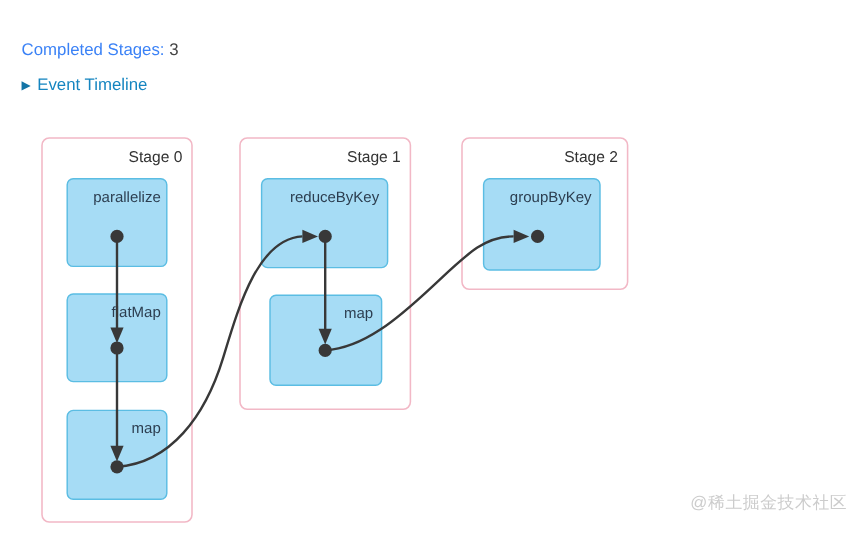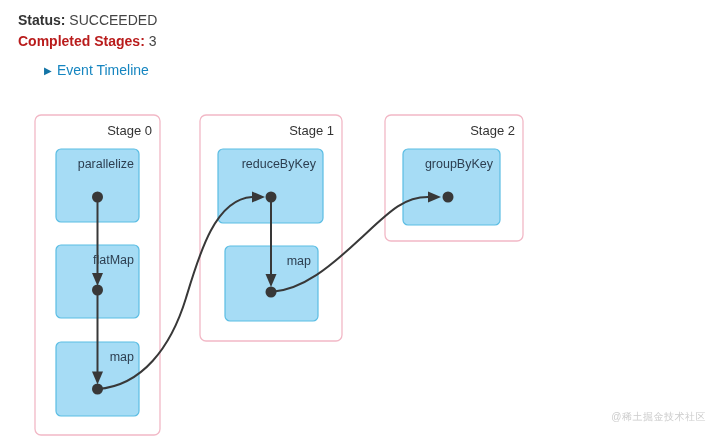--- a/index.html
+++ b/index.html
@@ -20,36 +20,35 @@
     left: 18px;
     font-size: 14px;
     color: #444444;
     white-space: nowrap;
   }
   .status-line .lbl-bold {
     font-weight: bold;
     color: #333333;
   }
   .status-line .lbl-link {
-    font-weight: bold;
-    color: #b91c1c;
+    font-weight: normal;
+    color: #3b82f6;
     text-decoration: none;
     cursor: pointer;
   }
   .status-line .val {
     color: #444444;
   }
   .toggle-line {
     position: absolute;
     left: 18px;
     font-size: 14px;
     color: #1585c0;
     cursor: pointer;
     white-space: nowrap;
-    margin-left: 26px;
   }
   .toggle-line .tri {
     display: inline-block;
     font-size: 10px;
     color: #1374a6;
     width: 13px;
     vertical-align: 1px;
   }
   #status-row    { top: 12px; }
   #completed-row { top: 33px; }
@@ -84,34 +83,30 @@
     fill: none;
     stroke: #383838;
     stroke-width: 2;
   }
   .dot { fill: #383838; }
   .arrow { fill: #383838; stroke: none; }
   .watermark {
     position: absolute;
     right: 11px;
     top: 410px;
-    font-size: 10px;
+    font-size: 14px;
     color: #cccccc;
     letter-spacing: 0.5px;
   }
 </style>
 </head>
 <body>
 
 <div class="screen">
 
-  <div class="status-line" id="status-row">
-    <span class="lbl-bold">Status:</span>
-    <span class="val">SUCCEEDED</span>
-  </div>
 
   <div class="status-line" id="completed-row">
     <a class="lbl-link">Completed Stages:</a>
     <span class="val">3</span>
   </div>
 
   <div class="toggle-line" id="timeline-row">
     <span class="tri">▶</span><span>Event Timeline</span>
   </div>
 

